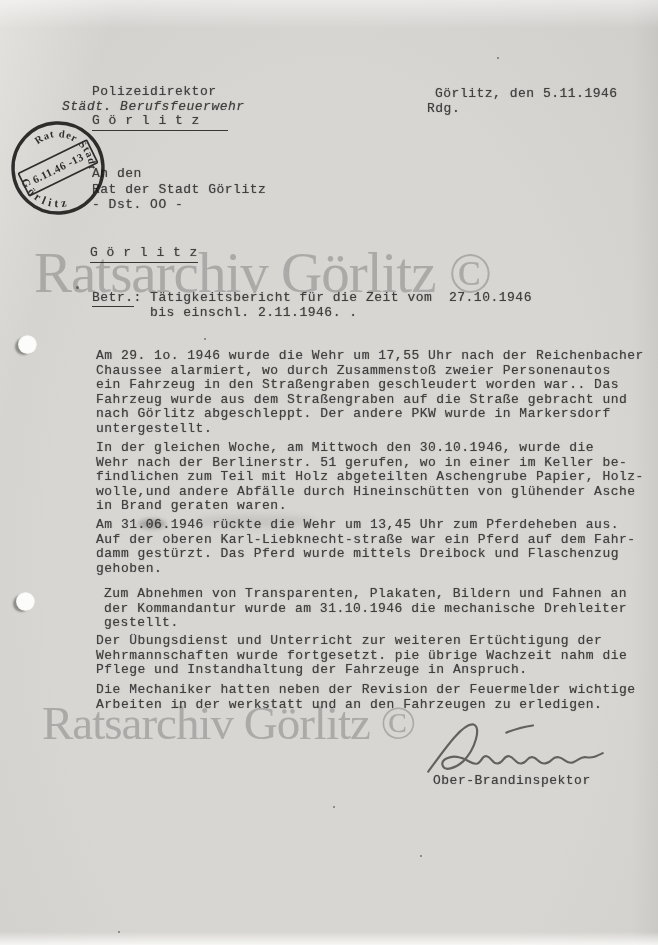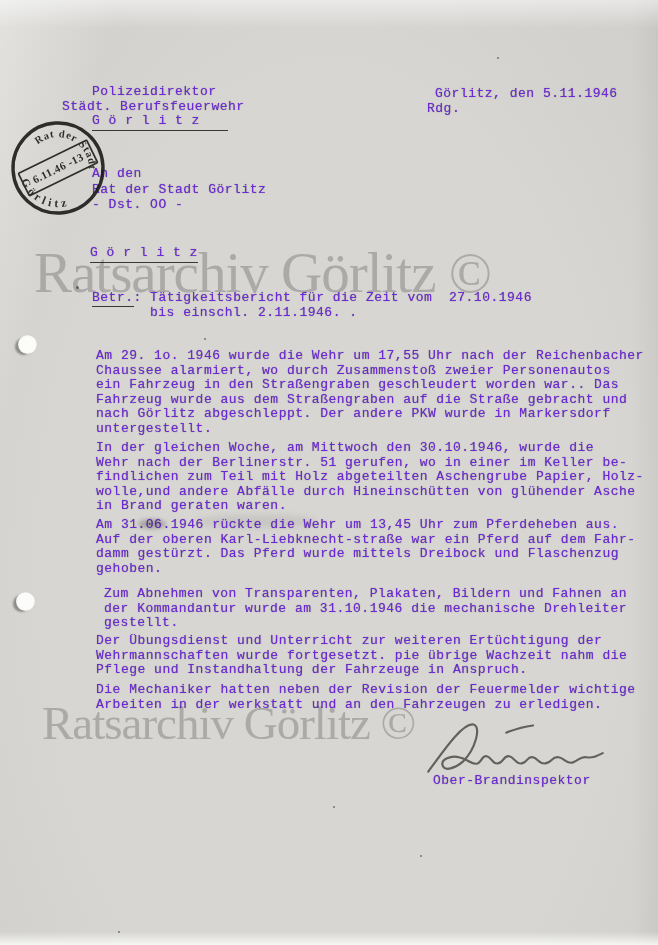--- a/index.html
+++ b/index.html
@@ -11,21 +11,21 @@
   .paper::before{
     content:"";position:absolute;inset:0;z-index:0;pointer-events:none;
     background:
       linear-gradient(to bottom, rgba(255,255,255,.50) 0%, rgba(255,255,255,0) 3%),
       linear-gradient(to top, rgba(252,252,250,.85) 0%, rgba(252,252,250,0) 1.4%),
       linear-gradient(105deg, rgba(242,242,239,.55) 0%, rgba(242,242,239,0) 13%),
       linear-gradient(to left, rgba(130,128,124,.10) 0%, rgba(130,128,124,0) 4%),
       radial-gradient(ellipse at 50% 60%, rgba(0,0,0,0) 60%, rgba(90,88,84,.06) 100%);
   }
   .typed{
-    position:absolute;white-space:pre;color:#6d28d9;
+    position:absolute;white-space:pre;color:#404040;
     font-size:13px;line-height:14.5px;letter-spacing:.5px;
     text-shadow:0 0 1px rgba(47,44,40,.55);
   }
   .hdr{line-height:15.5px;}
   .u-wide{display:inline-block;border-bottom:1.6px solid #3a3733;padding-bottom:1px;}
   .subject .u{border-bottom:1.6px solid #3a3733;padding-bottom:1px;margin-top:32px;}
   .watermark{
     position:absolute;z-index:5;pointer-events:none;
     font-family:Liberation Serif, serif;
     color:#cbcbcb;mix-blend-mode:multiply;white-space:pre;line-height:1;
@@ -46,21 +46,21 @@
   .smudge{position:absolute;border-radius:50%;z-index:4;pointer-events:none;}
   .sm1{left:138px;top:519px;width:28px;height:10px;background:rgba(25,24,22,.25);filter:blur(2px);}
   .sm2{left:196px;top:515px;width:120px;height:13px;background:rgba(60,58,54,.10);filter:blur(3px);}
 </style>
 </head>
 <body>
 
 <div class="paper">
 
   <div class="typed hdr" style="left:92px;top:84px;">Polizeidirektor</div>
-  <div class="typed hdr" style="left:62px;top:99px;">Städt. Berufsfeuerwehr</div>
+  <div class="typed hdr" style="left:62px;top:99px;font-style:italic;">Städt. Berufsfeuerwehr</div>
   <div class="typed hdr" style="left:92px;top:113px;"><span class="u-wide" style="width:136px;">G ö r l i t z</span></div>
 
   <div class="typed hdr" style="left:428px;top:86px;margin-left:7px;">Görlitz, den 5.11.1946</div>
   <div class="typed hdr" style="left:427px;top:101px;">Rdg.</div>
 
   <svg class="stamp" width="108" height="108" viewBox="0 0 108 108">
     <circle cx="54" cy="54" r="45" fill="none" stroke="#161615" stroke-width="3.4"></circle>
     <path id="arcTop" d="M 34.9,29.6 A 31,31 0 0 1 84.5,59.4" fill="none"></path>
     <path id="arcBottom" d="M 16.5,64.8 A 39,39 0 0 0 67.3,90.7" fill="none"></path>
     <text font-size="10.5" letter-spacing="0.4">

